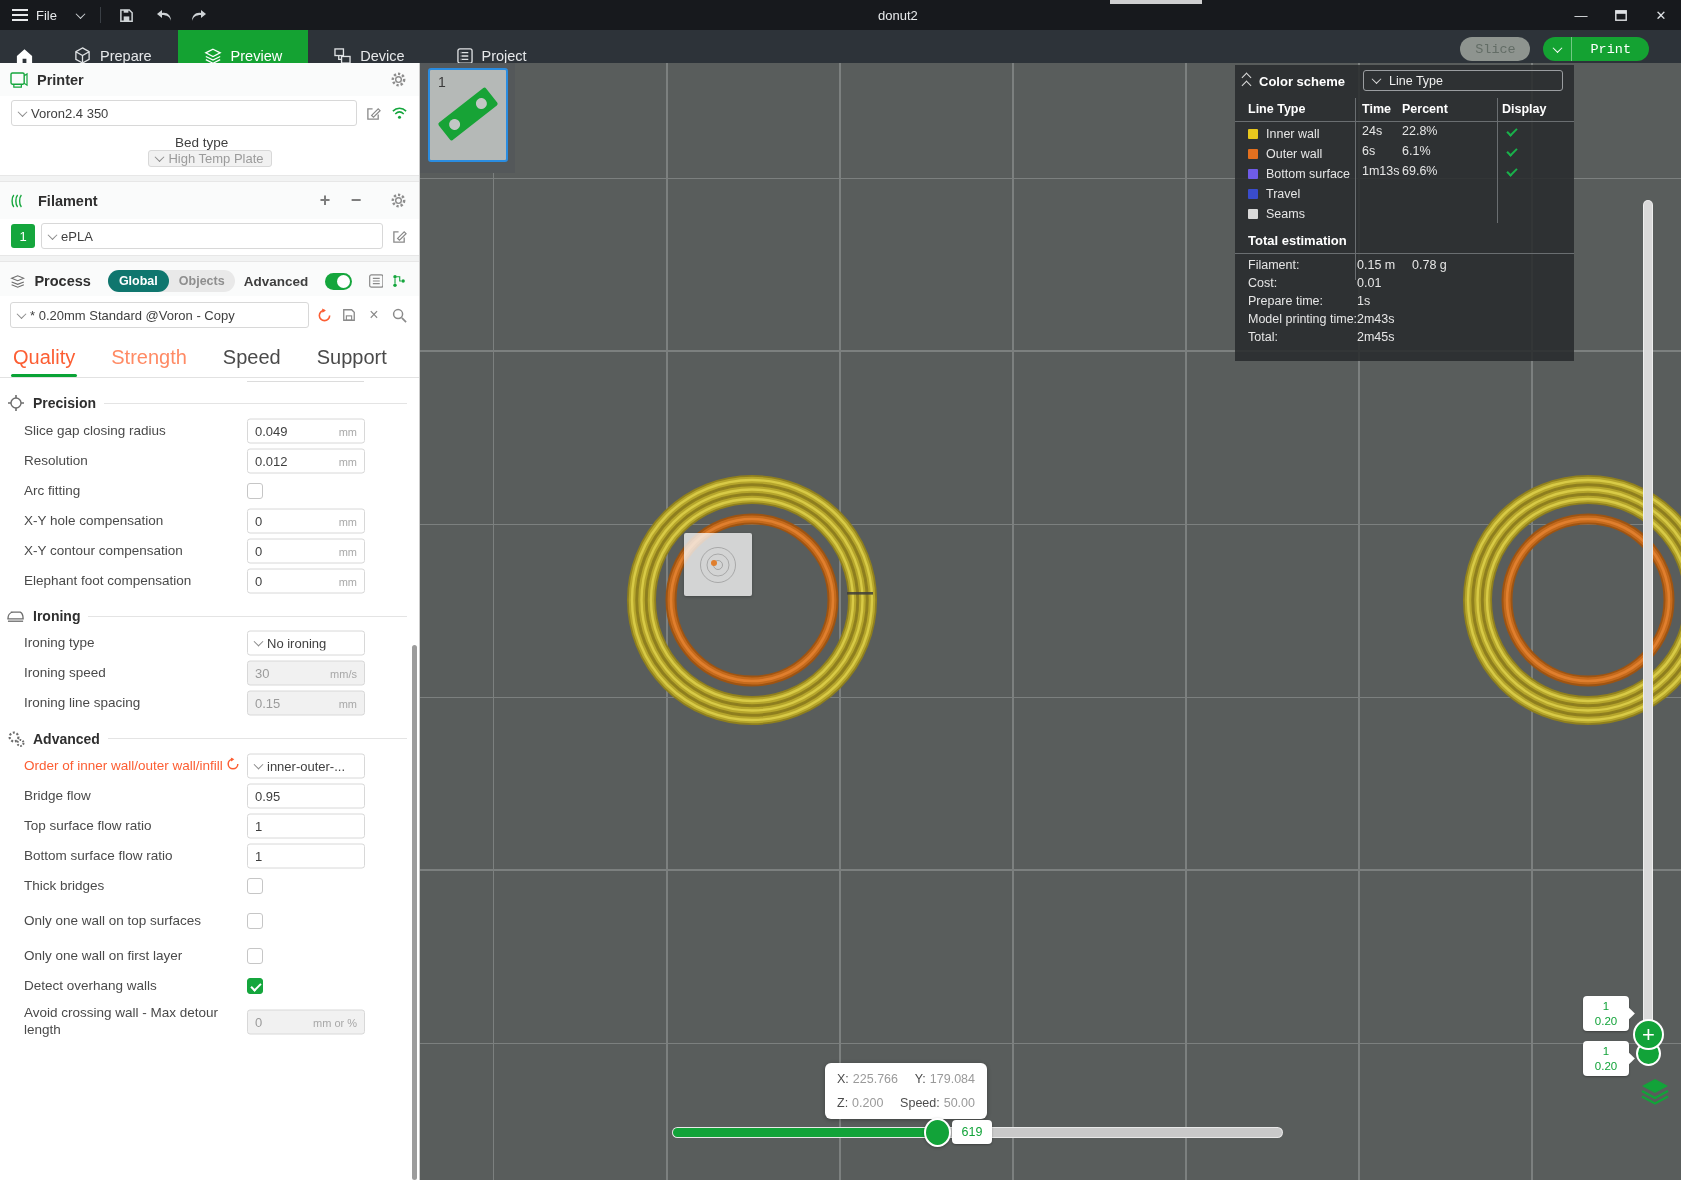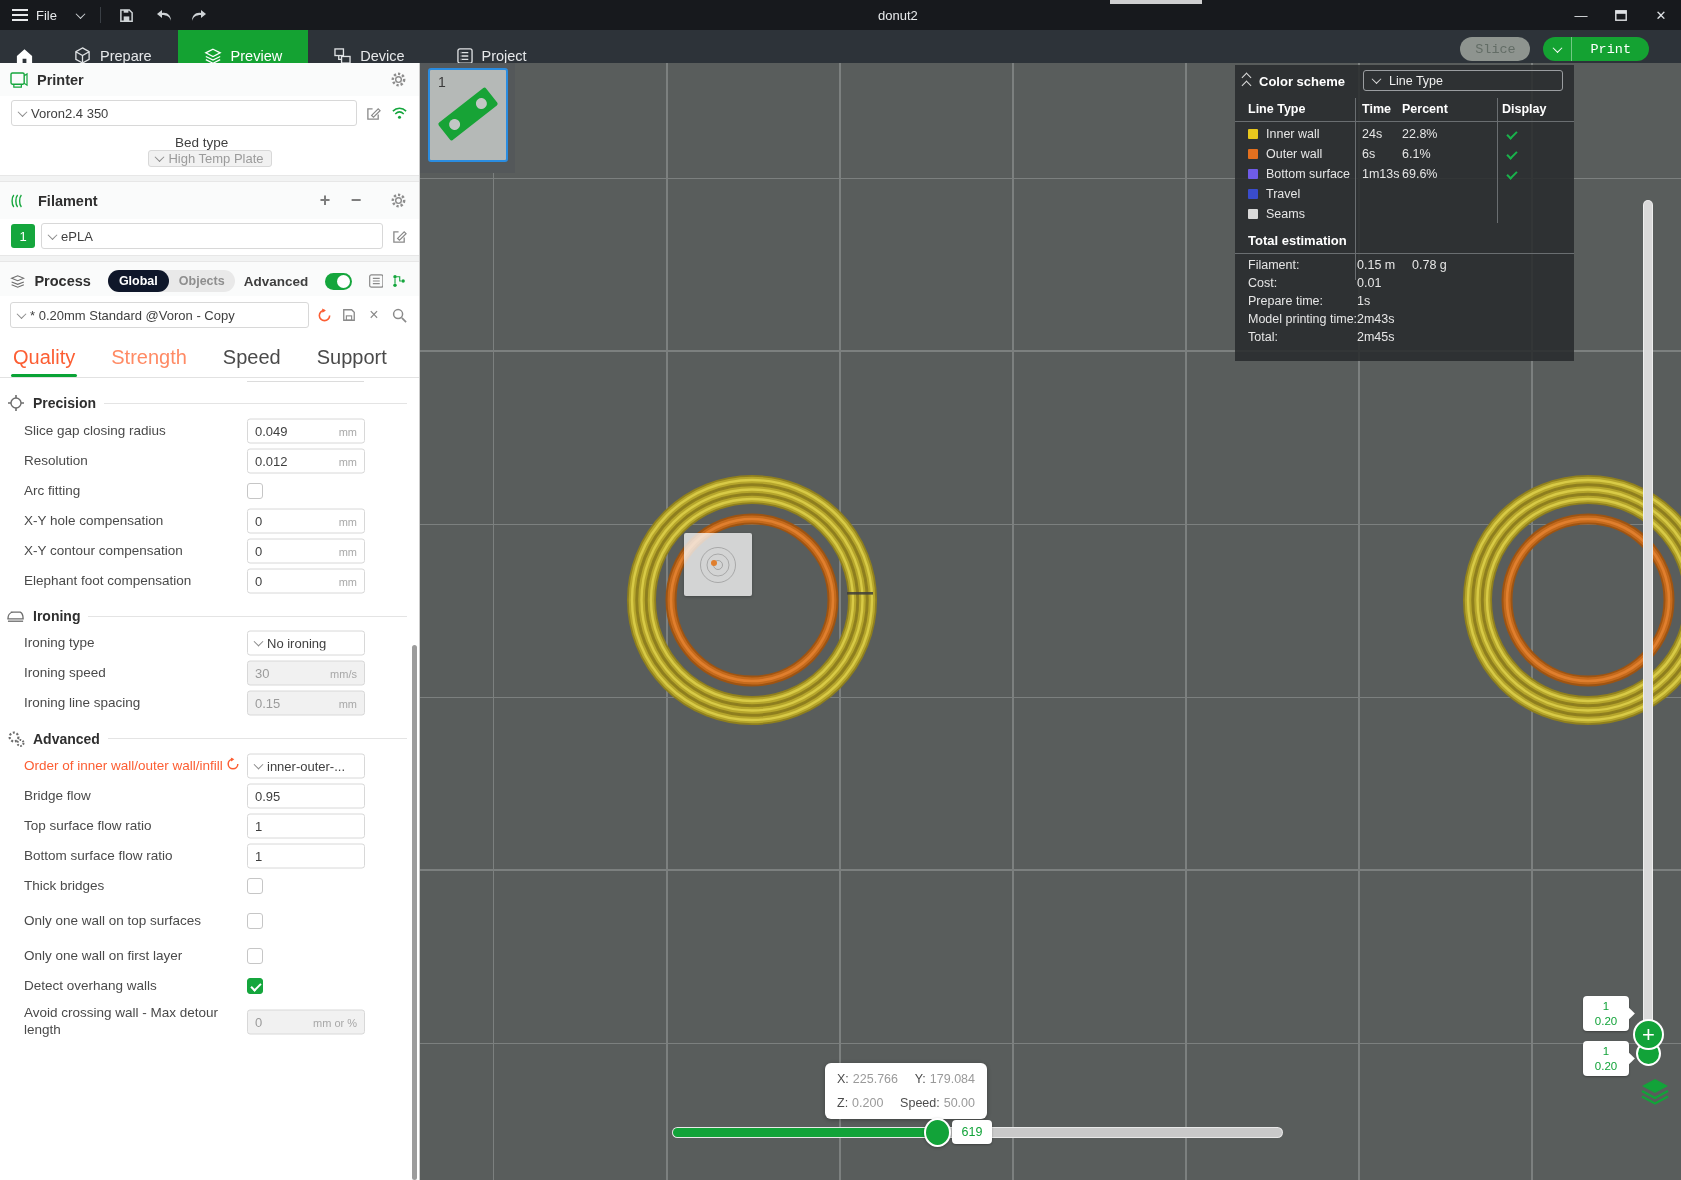--- a/index.html
+++ b/index.html
@@ -43,21 +43,21 @@
   .ibox.dis { background:#f1f1f1; }
   .ibox.dis .val { color:#9b9b9b; }
   .grow { flex:1; }
   .bed-row { display:flex; align-items:center; padding:3px 10px 8px 11px; gap:0;flex-direction:column; }
   .bed-row .lbl { font-size:13.5px; color:#3f3f3f; width:70px; }
   .sect-gap { height:7px; background:#f2f3f3; border-top:1px solid #e7e7e7; border-bottom:1px solid #e7e7e7; }
   .fil-badge { width:24px; height:24px; background:#15a63d; color:#fff; font-size:13px; display:flex; align-items:center; justify-content:center; border-radius:3px; }
   .icon-btn { width:20px; height:20px; display:flex; align-items:center; justify-content:center; color:#8a8a8a; font-size:15px; }
   .pm { font-size:18px; color:#7d7d7d; width:22px; text-align:center; }
   .scope-pill { display:flex; align-items:center; background:#e9e9e9; border-radius:11px; height:22px; margin-left:8px; }
-  .scope-on { background:#0f172a; color:#fff; border-radius:11px; height:22px; display:flex; align-items:center; padding:1px 11px; font-size:12.5px; }
+  .scope-on { background:#0f766e; color:#fff; border-radius:11px; height:22px; display:flex; align-items:center; padding:1px 11px; font-size:12.5px; }
   .scope-off { color:#8f8f8f; padding:0 10px; font-size:12.5px; }
   .adv-lbl { font-size:13.5px; color:#3f3f3f; margin-left:auto; }
   .toggle { width:31px; height:17px; border-radius:9px; background:#15a63d; position:relative; margin:0 8px; }
   .toggle::after { content:""; position:absolute; right:2px; top:2px; width:13px; height:13px; border-radius:50%; background:#fff; }
   .preset-row { display:flex; align-items:center; gap:5px; padding:6px 10px 6px 10px; }
   .tabs { display:flex; align-items:flex-end; gap:0; padding:6px 0 0 13px; border-bottom:1px solid #e2e2e2; }
   .tab { font-size:20px; color:#4a4a4a; padding:6px 0 8px 0; margin-right:36px; position:relative; }
   .tab.mod { color:#fc5e33; }
   .tab.mod2 { color:#ff8a64; }
   .tab.sel-tab::after { content:""; position:absolute; left:-2px; right:-2px; bottom:0; height:3px; background:#0aa336; border-radius:2px; }
@@ -93,21 +93,21 @@
 
   
   .legend { position:absolute; left:815px; top:2px; width:339px; height:296px; background:rgba(40,43,45,.87); color:#e6e6e6; font-size:12.5px; }
   .lg-head { display:flex; align-items:center; height:30px; padding:16px 8px; }
   .lg-title { font-weight:bold; color:#fff; font-size:13px; margin-left:9px; }
   .lg-dd { position:absolute; left:128px; top:5px; width:200px; height:21px; border:1px solid #9a9da0; border-radius:3px; display:flex; align-items:center; gap:9px; padding:0 9px; color:#f0f0f0; }
   .dbl-chev { display:flex; flex-direction:column; gap:1px; }
   .dbl-chev i { width:7px; height:7px; border-left:1.5px solid #dcdcdc; border-bottom:1.5px solid #dcdcdc; transform:rotate(135deg); display:block; }
   .lg-cols { position:absolute; left:0; top:33px; width:100%; }
   .lg-hrow { display:flex; height:22px; align-items:center; font-weight:bold; color:#fff; }
-  .lg-row { display:flex; height:20px; align-items:center; }
+  .lg-row { display:flex; height:20px; }
   .c-name { width:120px; padding-left:13px; display:flex; align-items:center; gap:8px; }
   .c-time { width:45px; padding-left:7px; }
   .c-pct  { width:90px; padding-left:2px; }
   .c-disp { width:84px; padding-left:12px; font-weight:bold; }
   .sw { width:10px; height:10px; border-radius:1px; flex:none; }
   .lcb { width:15px; height:15px; background:#45494c; border-radius:2px; position:relative; margin-left:2px; }
   .lcb.on::after { content:""; position:absolute; left:2.5px; top:3.5px; width:8px; height:4px; border-left:2.2px solid #19b24b; border-bottom:2.2px solid #19b24b; transform:rotate(-45deg); }
   .lg-line { height:1px; background:#6a6e71; margin:1px 0 2px 0; }
   .lg-vline { position:absolute; top:33px; width:1px; background:#6a6e71; }
   .est-title { padding:9px 0 4px 13px; font-weight:bold; color:#fff; font-size:13px; }

